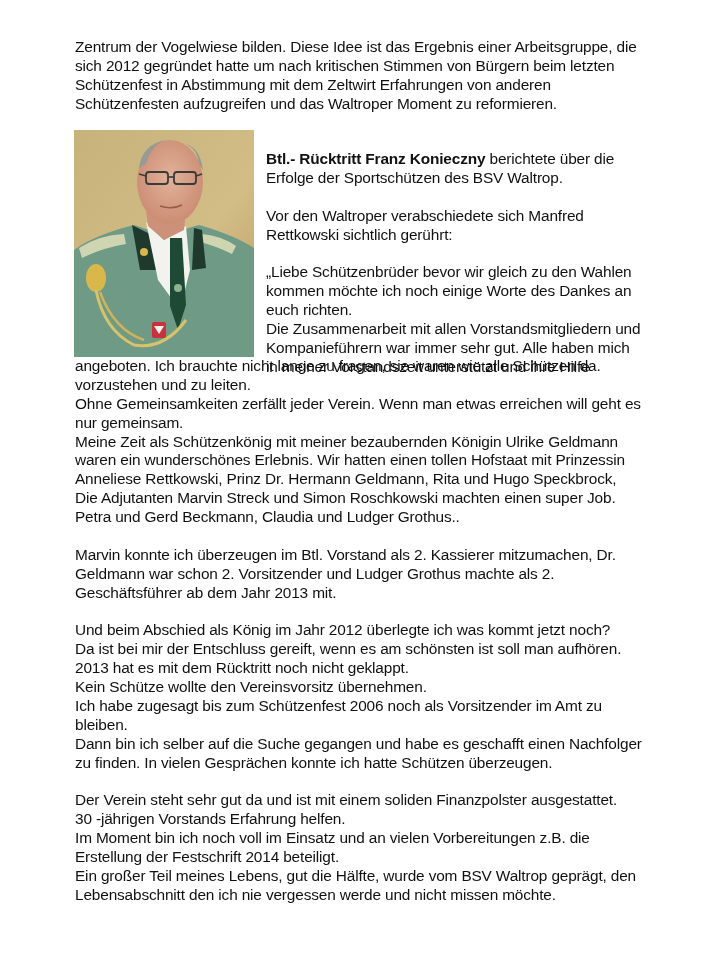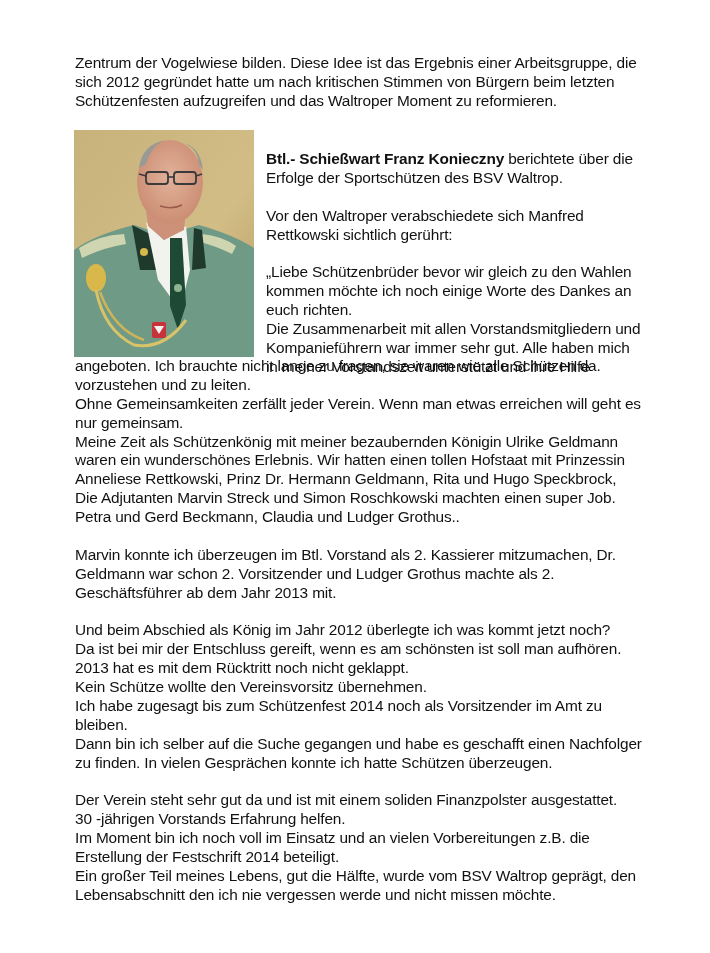--- a/index.html
+++ b/index.html
@@ -11,21 +11,21 @@
       width: 710px;
       height: 953px;
       position: relative;
       overflow: hidden;
       font-family: "Liberation Sans", sans-serif;
       color: #111111;
     }
     .page {
       position: absolute;
       left: 75px;
-      top: 54px;
+      top: 38px;
       width: 600px;
       font-size: 15.4px;
       line-height: 18.9px;
       letter-spacing: -0.15px;
     }
     .line {
       display: block;
       white-space: nowrap;
       height: 18.9px;
     }
@@ -61,20 +61,21 @@
       letter-spacing: -0.15px;
     }
     b { font-weight: bold; }
   </style>
 </head>
 <body>
 
 <div class="page">
   <span class="line">Zentrum der Vogelwiese bilden. Diese Idee ist das Ergebnis einer Arbeitsgruppe, die</span>
   <span class="line">sich 2012 gegründet hatte um nach kritischen Stimmen von Bürgern beim letzten</span>
+  <span class="line">Schützenfest in Abstimmung mit dem Zeltwirt  Erfahrungen von anderen</span>
   <span class="line">Schützenfesten aufzugreifen und das Waltroper Moment zu reformieren.</span>
 </div>
 
 <div class="photo">
   <svg width="180" height="227" viewBox="0 0 180 227" xmlns="http://www.w3.org/2000/svg">
     <defs>
       <linearGradient id="bg" x1="0" y1="0" x2="1" y2="1">
         <stop offset="0" stop-color="#c8b27c"></stop>
         <stop offset="0.6" stop-color="#d2bd86"></stop>
         <stop offset="1" stop-color="#b89e62"></stop>
@@ -119,21 +120,21 @@
     <ellipse cx="22" cy="148" rx="10" ry="14" fill="#d8b84a"></ellipse>
     <path d="M22 160 Q30 200 60 215 Q90 220 112 190" stroke="#d8c26a" stroke-width="3" fill="none"></path>
     <path d="M26 162 Q40 200 70 210" stroke="#cdb45a" stroke-width="2.5" fill="none"></path>
 
     <rect x="78" y="192" width="14" height="16" rx="2" fill="#c8323a"></rect>
     <path d="M80 196 L90 196 L85 204 Z" fill="#f2f2ee"></path>
   </svg>
 </div>
 
 <div class="side">
-  <span class="line"><b>Btl.- Schießwart Franz Konieczny</b><span> berichtete über die</span></span>
+  <span class="line"><b>Btl.- Rücktritt Franz Konieczny</b><span> berichtete über die</span></span>
   <span class="line">Erfolge der Sportschützen des BSV Waltrop.</span>
   <span class="blank"></span>
   <span class="line">Vor den Waltroper verabschiedete sich Manfred</span>
   <span class="line">Rettkowski sichtlich gerührt:</span>
   <span class="blank"></span>
   <span class="line">„Liebe Schützenbrüder bevor wir gleich zu den Wahlen</span>
   <span class="line">kommen möchte ich noch einige Worte des Dankes an</span>
   <span class="line">euch richten.</span>
   <span class="line">Die Zusammenarbeit mit allen Vorstandsmitgliedern und</span>
   <span class="line">Kompanieführern war immer sehr gut. Alle haben mich</span>
@@ -152,21 +153,21 @@
   <span class="line">Petra und Gerd Beckmann, Claudia und Ludger Grothus..</span>
   <span class="blank"></span>
   <span class="line">Marvin konnte ich überzeugen im Btl. Vorstand als 2. Kassierer mitzumachen, Dr.</span>
   <span class="line">Geldmann war schon 2. Vorsitzender und Ludger Grothus machte als 2.</span>
   <span class="line">Geschäftsführer ab dem Jahr 2013 mit.</span>
   <span class="blank"></span>
   <span class="line">Und beim Abschied als König im Jahr 2012 überlegte ich was kommt jetzt noch?</span>
   <span class="line">Da ist bei mir der Entschluss gereift, wenn es am schönsten ist soll man aufhören.</span>
   <span class="line">2013 hat es mit dem Rücktritt noch nicht geklappt.</span>
   <span class="line">Kein Schütze wollte den Vereinsvorsitz übernehmen.</span>
-  <span class="line">Ich habe zugesagt bis zum Schützenfest 2014 noch als Vorsitzender im Amt zu</span>
+  <span class="line">Ich habe zugesagt bis zum Schützenfest 2006 noch als Vorsitzender im Amt zu</span>
   <span class="line">bleiben.</span>
   <span class="line">Dann bin ich selber auf die Suche gegangen und habe es geschafft einen Nachfolger</span>
   <span class="line">zu finden. In vielen Gesprächen konnte ich hatte Schützen überzeugen.</span>
   <span class="blank"></span>
   <span class="line">Der Verein steht sehr gut da und ist mit einem soliden Finanzpolster ausgestattet.</span>
   <span class="line">30 -jährigen Vorstands Erfahrung helfen.</span>
   <span class="line">Im Moment bin ich noch voll im Einsatz und an vielen Vorbereitungen z.B. die</span>
   <span class="line">Erstellung der Festschrift 2014 beteiligt.</span>
   <span class="line">Ein großer Teil meines Lebens, gut die Hälfte, wurde vom BSV Waltrop geprägt, den</span>
   <span class="line">Lebensabschnitt den ich nie vergessen werde und nicht missen möchte.</span>

